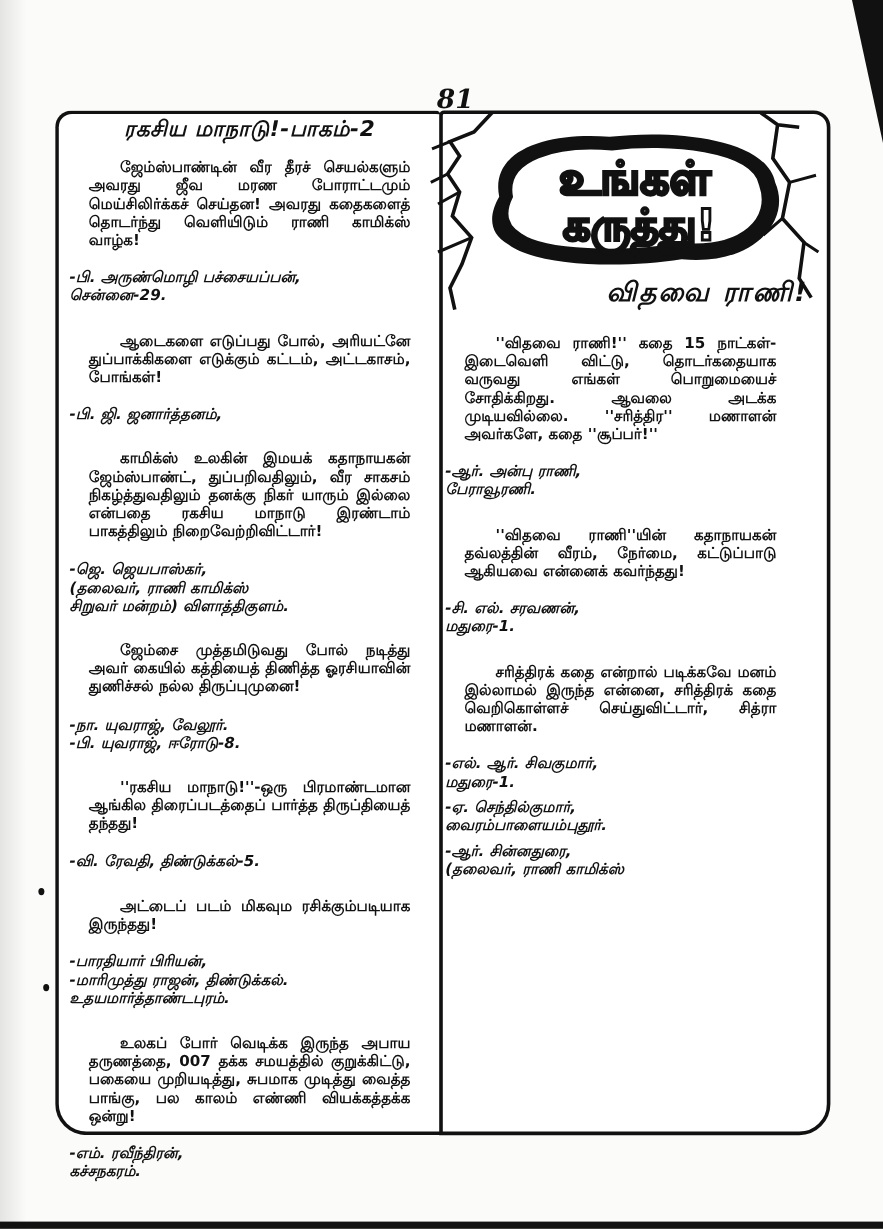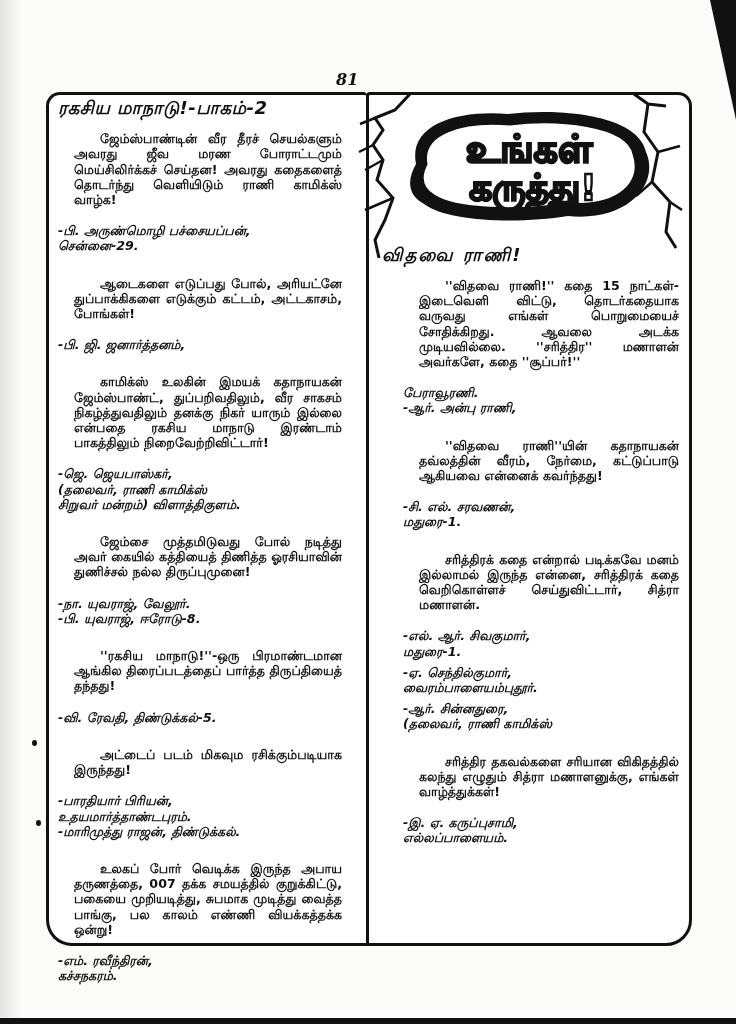--- a/index.html
+++ b/index.html
@@ -14,55 +14,55 @@
     background:linear-gradient(to right,#e4e4e2,#fbfbfa);
   }
   .corner-tr {
     position:absolute; right:0; top:0; width:0; height:0;
     border-top:120px solid #111; border-left:26px solid transparent;
   }
   .bottom-edge {
     position:absolute; left:0; bottom:0; width:736px; height:6px; background:#111;
   }
   .page-number {
-    position:absolute; left:336px; top:70px; font-family:"DejaVu Serif", serif;
-    font-weight:bold; font-style:italic; font-size:16px;
+    position:absolute; left:364px; top:70px; font-family:"DejaVu Serif", serif;
+    font-weight:bold; font-style:italic; font-size:22px;
   }
   .panel {
     position:absolute; border:3px solid #111; background:#fff;
   }
   .panel-left {
     left:46px; top:92px; width:318px; height:848px;
     border-radius:14px 4px 0 26px;
     border-right:none;
   }
   .panel-right {
     left:366px; top:92px; width:320px; height:848px;
     border-radius:4px 14px 26px 0;
     border-left:3px solid #111;
   }
   .col-text {
     position:absolute; font-size:12.6px; line-height:15.2px;
     font-weight:bold; color:#111;
   }
   .left-col { left:58px; top:100px; width:300px; }
-  .right-col { left:403px; top:262px; width:292px; }
+  .right-col { left:371px; top:262px; width:292px; }
   .title-left {
-    font-size:18px; font-weight:bold; font-style:italic; 
+    font-size:18px; font-weight:bold; font-style:italic; text-align:center;
     margin-bottom:2px; letter-spacing:0.5px;
   }
   .para { text-align:justify; text-indent:26px; margin:16px; }
   .sig { text-align:left; font-style:italic; margin:0; }
   .gap { height:6px; }
   .logo-box {
     position:absolute; left:398px; top:104px; width:262px; height:122px;
   }
   .subtitle-right {
-    position:absolute; left:382px; top:244px; width:292px; text-align:left;
-    font-size:18px; font-weight:bold; font-style:italic; letter-spacing:2px;
+    position:absolute; left:382px; top:232px; width:292px; text-align:right;
+    font-size:22px; font-weight:bold; font-style:italic; letter-spacing:2px;
   }
   .crack { position:absolute; }
   .stray-dot {
     position:absolute; width:5px; height:6px; background:#111; border-radius:50%;
   }
 </style>
 </head>
 <body>
 
 <div class="page-shadow-left"></div>
@@ -122,36 +122,36 @@
   </div>
   <div class="gap"></div>
   <div>
     <p class="para">''ரகசிய மாநாடு!''-ஒரு பிரமாண்டமான ஆங்கில திரைப்படத்தைப் பார்த்த திருப்தியைத் தந்தது!</p>
     <p class="sig">-வி. ரேவதி, திண்டுக்கல்-5.</p>
   </div>
   <div class="gap"></div>
   <div>
     <p class="para">அட்டைப் படம் மிகவும ரசிக்கும்படியாக இருந்தது!</p>
     <p class="sig">-பாரதியார் பிரியன்,</p>
+    <p class="sig">-மாரிமுத்து ராஜன், திண்டுக்கல்.</p>
     <p class="sig">உதயமார்த்தாண்டபுரம்.</p>
-    <p class="sig">-மாரிமுத்து ராஜன், திண்டுக்கல்.</p>
   </div>
   <div class="gap"></div>
   <div>
     <p class="para">உலகப் போர் வெடிக்க இருந்த அபாய தருணத்தை, 007 தக்க சமயத்தில் குறுக்கிட்டு, பகையை முறியடித்து, சுபமாக முடித்து வைத்த பாங்கு, பல காலம் எண்ணி வியக்கத்தக்க ஒன்று!</p>
     <p class="sig">-எம். ரவீந்திரன்,</p>
     <p class="sig">கச்சநகரம்.</p>
   </div>
 </div>
 
 <div class="col-text right-col">
   <div>
     <p class="para">''விதவை ராணி!'' கதை 15 நாட்கள்-இடைவெளி விட்டு, தொடர்கதையாக வருவது எங்கள் பொறுமையைச் சோதிக்கிறது. ஆவலை அடக்க முடியவில்லை. ''சரித்திர'' மணாளன் அவர்களே, கதை ''சூப்பர்!''</p>
+    <p class="sig">-ஆர். அன்பு ராணி,</p>
     <p class="sig">பேராவூரணி.</p>
-    <p class="sig">-ஆர். அன்பு ராணி,</p>
   </div>
   <div class="gap"></div>
   <div>
     <p class="para">''விதவை ராணி''யின் கதாநாயகன் தவ்லத்தின் வீரம், நேர்மை, கட்டுப்பாடு ஆகியவை என்னைக் கவர்ந்தது!</p>
     <p class="sig">-சி. எல். சரவணன்,</p>
     <p class="sig">மதுரை-1.</p>
   </div>
   <div class="gap"></div>
   <div>
     <p class="para">சரித்திரக் கதை என்றால் படிக்கவே மனம் இல்லாமல் இருந்த என்னை, சரித்திரக் கதை வெறிகொள்ளச் செய்துவிட்டார், சித்ரா மணாளன்.</p>
@@ -162,21 +162,16 @@
   <div>
     <p class="sig">-ஏ. செந்தில்குமார்,</p>
     <p class="sig">வைரம்பாளையம்புதூர்.</p>
   </div>
   <div class="gap"></div>
   <div>
     <p class="sig">-ஆர். சின்னதுரை,</p>
     <p class="sig">(தலைவர், ராணி காமிக்ஸ்</p>
   </div>
   <div class="gap"></div>
-  <div>
-    <p class="para">சரித்திர தகவல்களை சரியான விகிதத்தில் கலந்து எழுதும் சித்ரா மணாளனுக்கு, எங்கள் வாழ்த்துக்கள்!</p>
-    <p class="sig">-இ. ஏ. கருப்புசாமி,</p>
-    <p class="sig">எல்லப்பாளையம்.</p>
-  </div>
 </div>
 
 <div class="stray-dot" style="left:32px;top:740px;"></div>
 <div class="stray-dot" style="left:36px;top:820px;"></div>
 
 </body></html>

